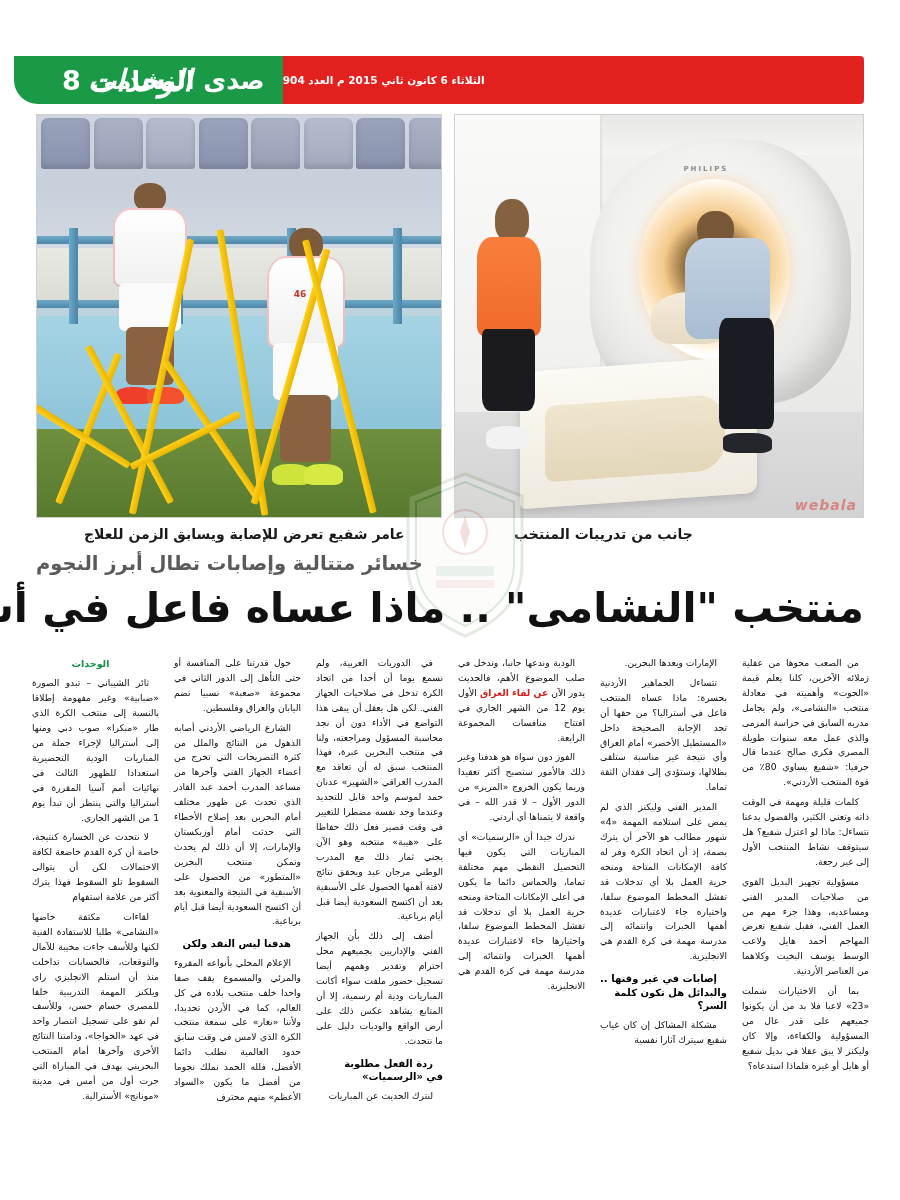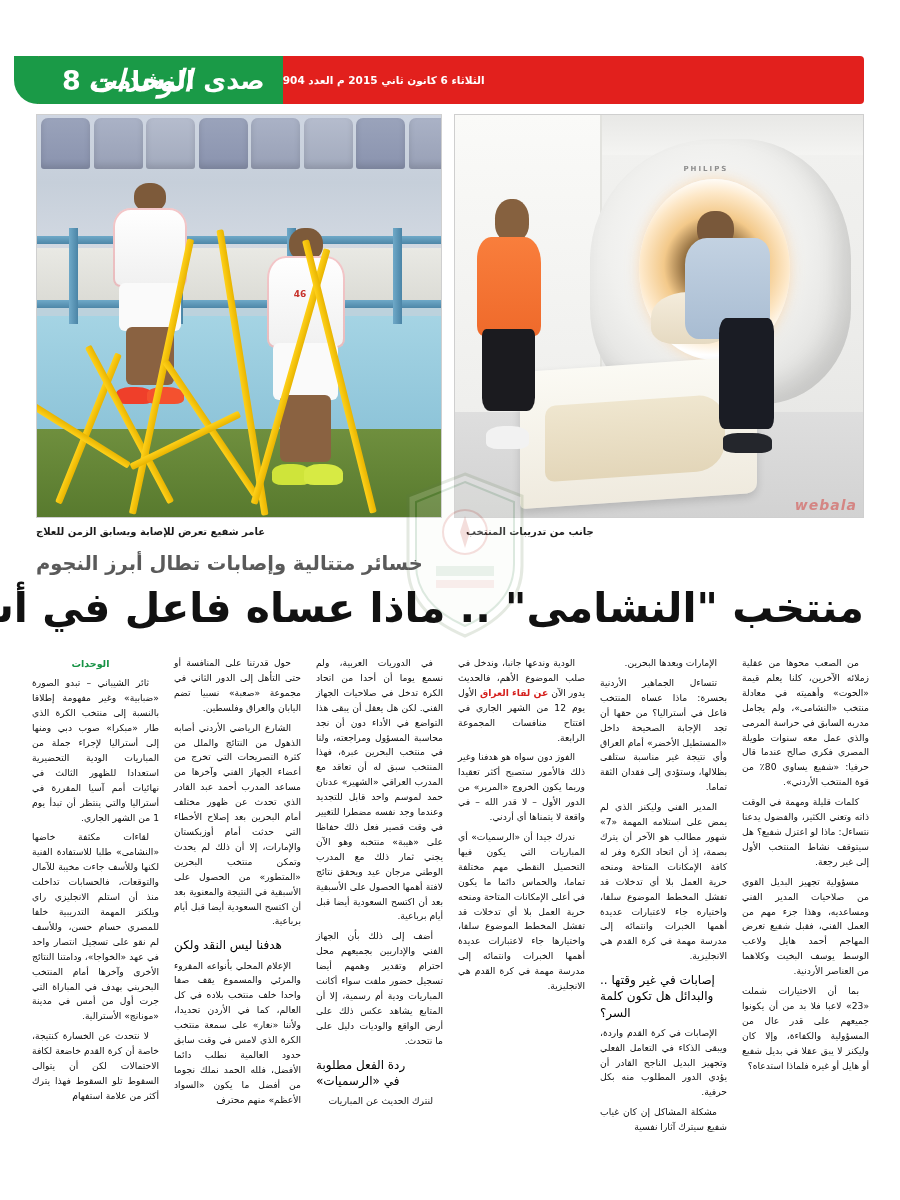--- a/index.html
+++ b/index.html
@@ -274,24 +274,25 @@
              border-radius: 40% 45% 26% 26%; }
   .pl-boot.a { left: 8%;  background: #ef3f2a; }
   .pl-boot.b { left: 46%; background: #f4512f; }
   .pl-boot.c { left: 10%; background: #cfe43a; }
   .pl-boot.d { left: 48%; background: #d7ea44; }
   .pl-num { position: absolute; left: 36%; top: 24%; font-size: 9px;
             color: #c7332c; font-weight: bold; }
 
   .caption {
     position: absolute;
-    font-size: 10px;
+    font-size: 14px;
     color: #1a1a1a;
     font-weight: bold;
     white-space: nowrap;
+    margin-left: 48px;
   }
   .cap-left  { left: 36px;  top: 526px; }
   .cap-right { left: 466px; top: 526px; text-align: center; }
 
   
   .kicker {
     position: absolute;
     left: 36px; top: 552px; width: 828px;
     text-align: left;
     font-size: 19.5px;
@@ -345,23 +346,23 @@
 
   .byline {
     color: #169244;
     font-weight: bold;
     font-size: 9.5px;
     text-align: center;
     margin-bottom: 5px;
     text-indent: 0;
   }
   .subhead {
-    font-weight: normal;
-    font-size: 12px;
-    text-align: left;
+    font-weight: bold;
+    font-size: 10px;
+    text-align: right;
     margin: 8px 0 6px;
     text-indent: 0;
     color: #000;
     line-height: 1.35;
   }
   .hl-red { color: #d5201d; font-weight: bold; }
 </style>
 </head>
 <body>
 
@@ -478,22 +479,22 @@
   </svg>
 
   <div class="kicker">خسائر متتالية وإصابات تطال أبرز النجوم</div>
   <div class="headline">منتخب "النشامى" .. ماذا عساه فاعل في أستراليا؟</div>
 
   <div class="columns">
 
     <div class="col">
       <p class="byline">الوحدات</p>
       <p>ثائر الشيباني – تبدو الصورة «ضبابية» وغير مفهومة إطلاقا بالنسبة إلى منتخب الكرة الذي طار «مبكرا» صوب دبي ومنها إلى أستراليا لإجراء جملة من المباريات الودية التحضيرية استعدادا للظهور الثالث في نهائيات أمم آسيا المقررة في أستراليا والتي ينتظر أن تبدأ يوم 1 من الشهر الجاري.</p>
+      <p>لا نتحدث عن الخسارة كنتيجة، خاصة أن كرة القدم خاضعة لكافة الاحتمالات لكن أن يتوالى السقوط تلو السقوط فهذا يترك أكثر من علامة استفهام</p>
       <p>لقاءات مكثفة خاضها «النشامى» طلبا للاستفادة الفنية لكنها وللأسف جاءت مخيبة للآمال والتوقعات، فالحسابات تداخلت منذ أن استلم الانجليزي راي ويلكنز المهمة التدريبية خلفا للمصري حسام حسن، وللأسف لم نقو على تسجيل انتصار واحد في عهد «الخواجا»، ودامتنا النتائج الأخرى وآخرها أمام المنتخب البحريني بهدف في المباراة التي جرت أول من أمس في مدينة «مونانج» الأسترالية.</p>
-      <p>لا نتحدث عن الخسارة كنتيجة، خاصة أن كرة القدم خاضعة لكافة الاحتمالات لكن أن يتوالى السقوط تلو السقوط فهذا يترك أكثر من علامة استفهام</p>
     </div>
 
     <div class="col">
       <p>حول قدرتنا على المنافسة أو حتى التأهل إلى الدور الثاني في مجموعة «صعبة» نسبيا تضم اليابان والعراق وفلسطين.</p>
       <p>الشارع الرياضي الأردني أصابه الذهول من النتائج والملل من كثرة التصريحات التي تخرج من أعضاء الجهاز الفني وآخرها من مساعد المدرب أحمد عبد القادر الذي تحدث عن ظهور مختلف أمام البحرين بعد إصلاح الأخطاء التي حدثت أمام أوزبكستان والإمارات، إلا أن ذلك لم يحدث وتمكن منتخب البحرين «المتطور» من الحصول على الأسبقية في النتيجة والمعنوية بعد أن اكتسح السعودية أيضا قبل أيام برباعية.</p>
       <p class="subhead">هدفنا ليس النقد ولكن</p>
       <p>الإعلام المحلي بأنواعه المقروء والمرئي والمسموع يقف صفا واحدا خلف منتخب بلاده في كل العالم، كما في الأردن تحديدا، ولأننا «نغار» على سمعة منتخب الكرة الذي لامس في وقت سابق حدود العالمية نطلب دائما الأفضل، فلله الحمد نملك نجوما من أفضل ما يكون «السواد الأعظم» منهم محترف</p>
     </div>
 
     <div class="col">
@@ -507,23 +508,22 @@
       <p>
         <span>الودية وندعها جانبا، وندخل في صلب الموضوع الأهم، فالحديث يدور الآن <span class="hl-red">عن لقاء العراق</span> الأول يوم 12 من الشهر الجاري في افتتاح منافسات المجموعة الرابعة.</span>
       </p>
       <p>الفوز دون سواه هو هدفنا وغير ذلك فالأمور ستصبح أكثر تعقيدا وربما يكون الخروج «المرير» من الدور الأول – لا قدر الله – في واقعة لا يتمناها أي أردني.</p>
       <p>ندرك جيدا أن «الرسميات» أي المباريات التي يكون فيها التحصيل النقطي مهم مختلفة تماما، والحماس دائما ما يكون في أعلى الإمكانات المتاحة ومنحه حرية العمل بلا أي تدخلات قد تفشل المخطط الموضوع سلفا، واختيارها جاء لاعتبارات عديدة أهمها الخبرات وانتمائه إلى مدرسة مهمة في كرة القدم هي الانجليزية.</p>
     </div>
 
     <div class="col">
       <p>الإمارات وبعدها البحرين.</p>
       <p>تتساءل الجماهير الأردنية بحسرة: ماذا عساه المنتخب فاعل في أستراليا؟ من حقها أن تجد الإجابة الصحيحة داخل «المستطيل الأخضر» أمام العراق وأي نتيجة غير مناسبة ستلقى بظلالها، وستؤدي إلى فقدان الثقة تماما.</p>
-      <p>المدير الفني وليكنز الذي لم يمض على استلامه المهمة «7» شهور مطالب هو الآخر أن يترك بصمة، إذ أن اتحاد الكرة وفر له كافة الإمكانات المتاحة ومنحه حرية العمل بلا أي تدخلات قد تفشل المخطط الموضوع سلفا، واختياره جاء لاعتبارات عديدة أهمها الخبرات وانتمائه إلى مدرسة مهمة في كرة القدم هي الانجليزية.</p>
+      <p>المدير الفني وليكنز الذي لم يمض على استلامه المهمة «4» شهور مطالب هو الآخر أن يترك بصمة، إذ أن اتحاد الكرة وفر له كافة الإمكانات المتاحة ومنحه حرية العمل بلا أي تدخلات قد تفشل المخطط الموضوع سلفا، واختياره جاء لاعتبارات عديدة أهمها الخبرات وانتمائه إلى مدرسة مهمة في كرة القدم هي الانجليزية.</p>
       <p class="subhead">إصابات في غير وقتها ..<br>والبدائل هل تكون كلمة السر؟</p>
-      <p>الإصابات في كرة القدم واردة، ويبقى الذكاء في التعامل الفعلي وتجهيز البديل الناجح القادر أن يؤدي الدور المطلوب منه بكل حرفية.</p>
       <p>مشكلة المشاكل إن كان غياب شفيع سيترك آثارا نفسية</p>
     </div>
 
     <div class="col">
       <p>من الصعب محوها من عقلية زملائه الآخرين، كلنا يعلم قيمة «الحوت» وأهميته في معادلة منتخب «النشامى»، ولم يجامل مدربه السابق في حراسة المرمى والذي عمل معه سنوات طويلة المصري فكري صالح عندما قال حرفيا: «شفيع يساوي 80٪ من قوة المنتخب الأردني».</p>
       <p>كلمات قليلة ومهمة في الوقت ذاته وتعني الكثير، والفضول يدعنا نتساءل: ماذا لو اعتزل شفيع؟ هل سيتوقف نشاط المنتخب الأول إلى غير رجعة.</p>
       <p>مسؤولية تجهيز البديل القوي من صلاحيات المدير الفني ومساعديه، وهذا جزء مهم من العمل الفني، فقبل شفيع تعرض المهاجم أحمد هايل ولاعب الوسط يوسف البخيت وكلاهما من العناصر الأردنية.</p>
       <p>بما أن الاختيارات شملت «23» لاعبا فلا بد من أن يكونوا جميعهم على قدر عال من المسؤولية والكفاءة، وإلا كان وليكنز لا يبق عقلا في بديل شفيع أو هايل أو غيره فلماذا استدعاه؟</p>
     </div>
 

